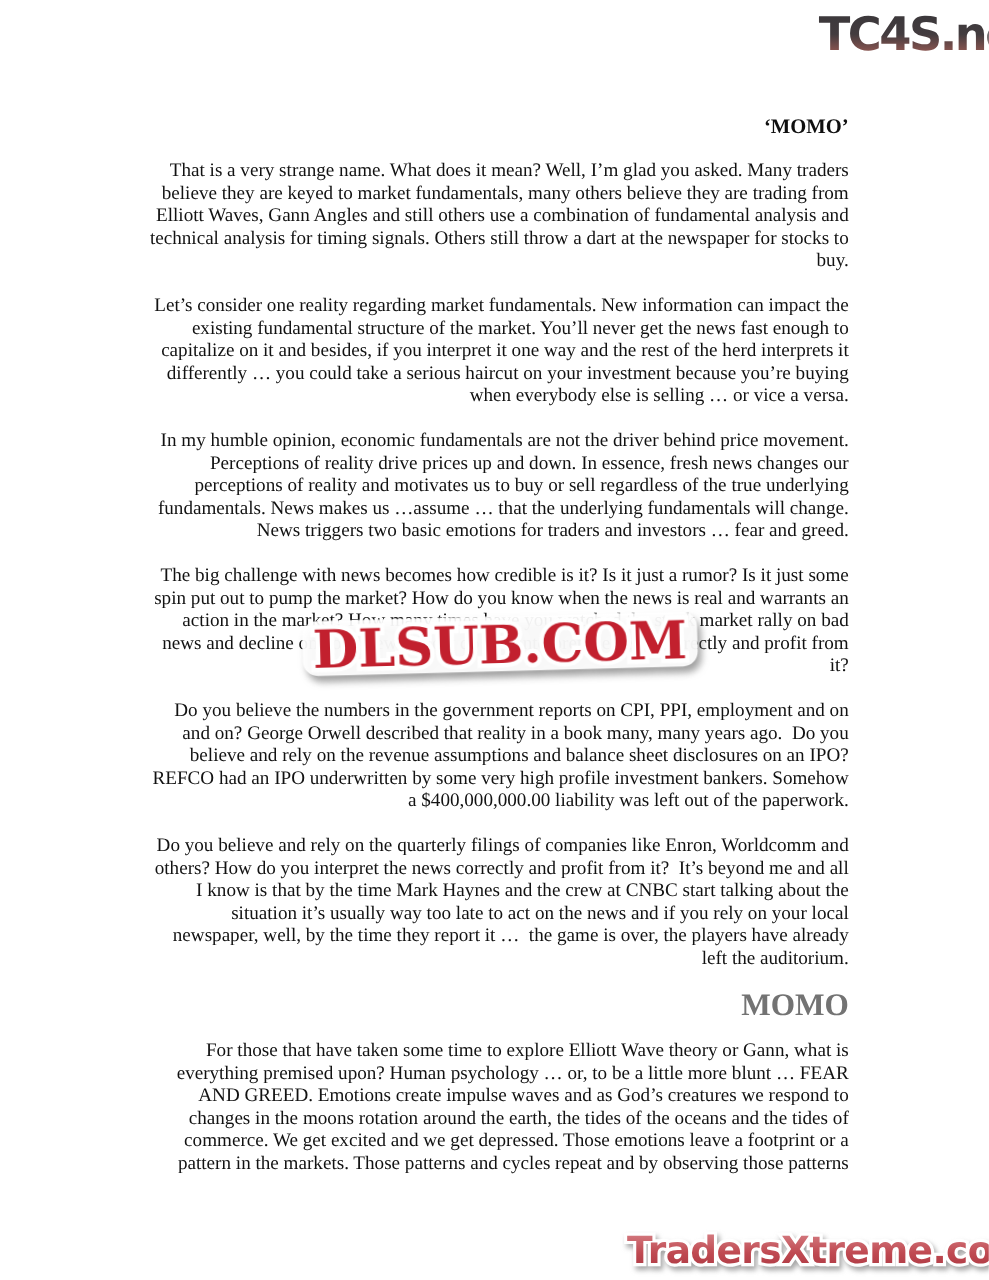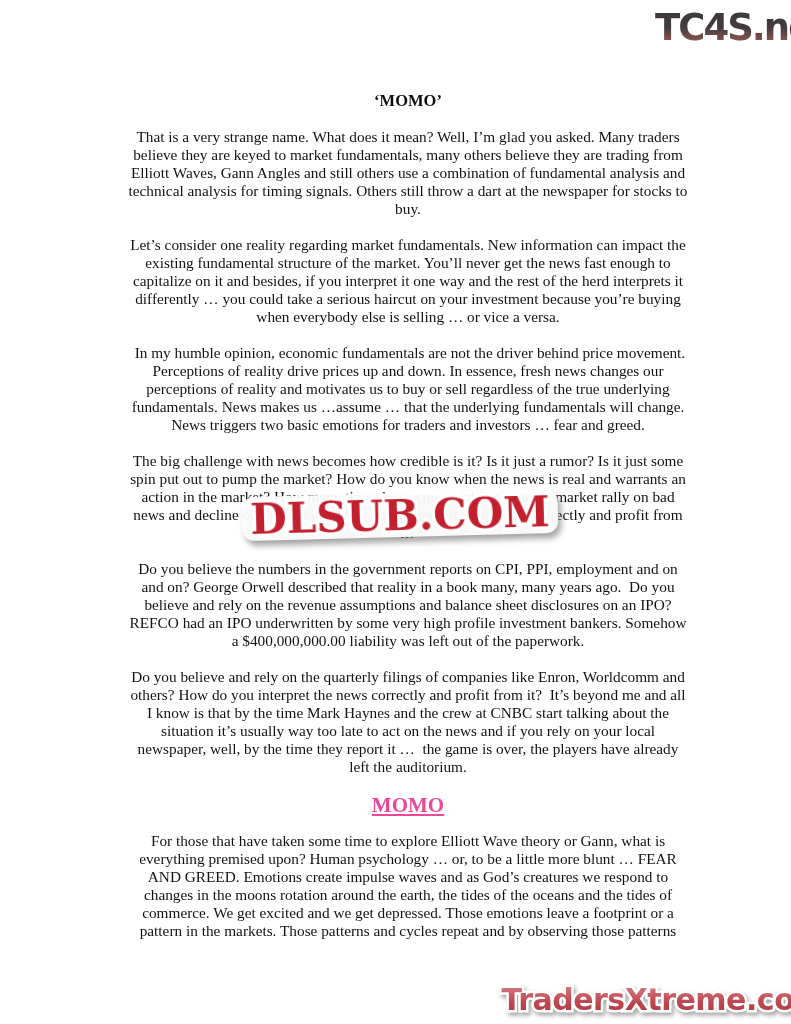--- a/index.html
+++ b/index.html
@@ -9,47 +9,46 @@
     height: 1024px;
     background: #ffffff;
     overflow: hidden;
     font-family: "Liberation Serif", serif;
     padding-left: 43px;
   }
 
   
   .content {
     position: absolute;
-    left: 127px;
+    left: 117px;
     top: 90px;
     width: 562px;
     color: #121212;
     font-size: 15.3px;
     line-height: 18px;
-    text-align: center;
+    text-align: right;
   }
   .content p {
     margin: 16px 0 18px 0;
     white-space: pre-wrap;
   }
   .content p.extra-gap { margin-top: 18px; }
   h2.quoted {
     font-size: 16.5px;
     line-height: 22px;
     font-weight: bold;
     margin: 0 0 3px 0;
     color: #0f0f0f;
   }
   h2.big {
-    font-size: 21px;
+    font-size: 25px;
     line-height: 22px;
     font-weight: bold;
     margin: 2px 0 5px 0;
-    color: #ec4899;
-    text-decoration: underline;
+    color: #737373;
   }
 
   
   .logo-top {
     position: absolute;
     top: 2px;
     right: 5px;
   }
 
   

